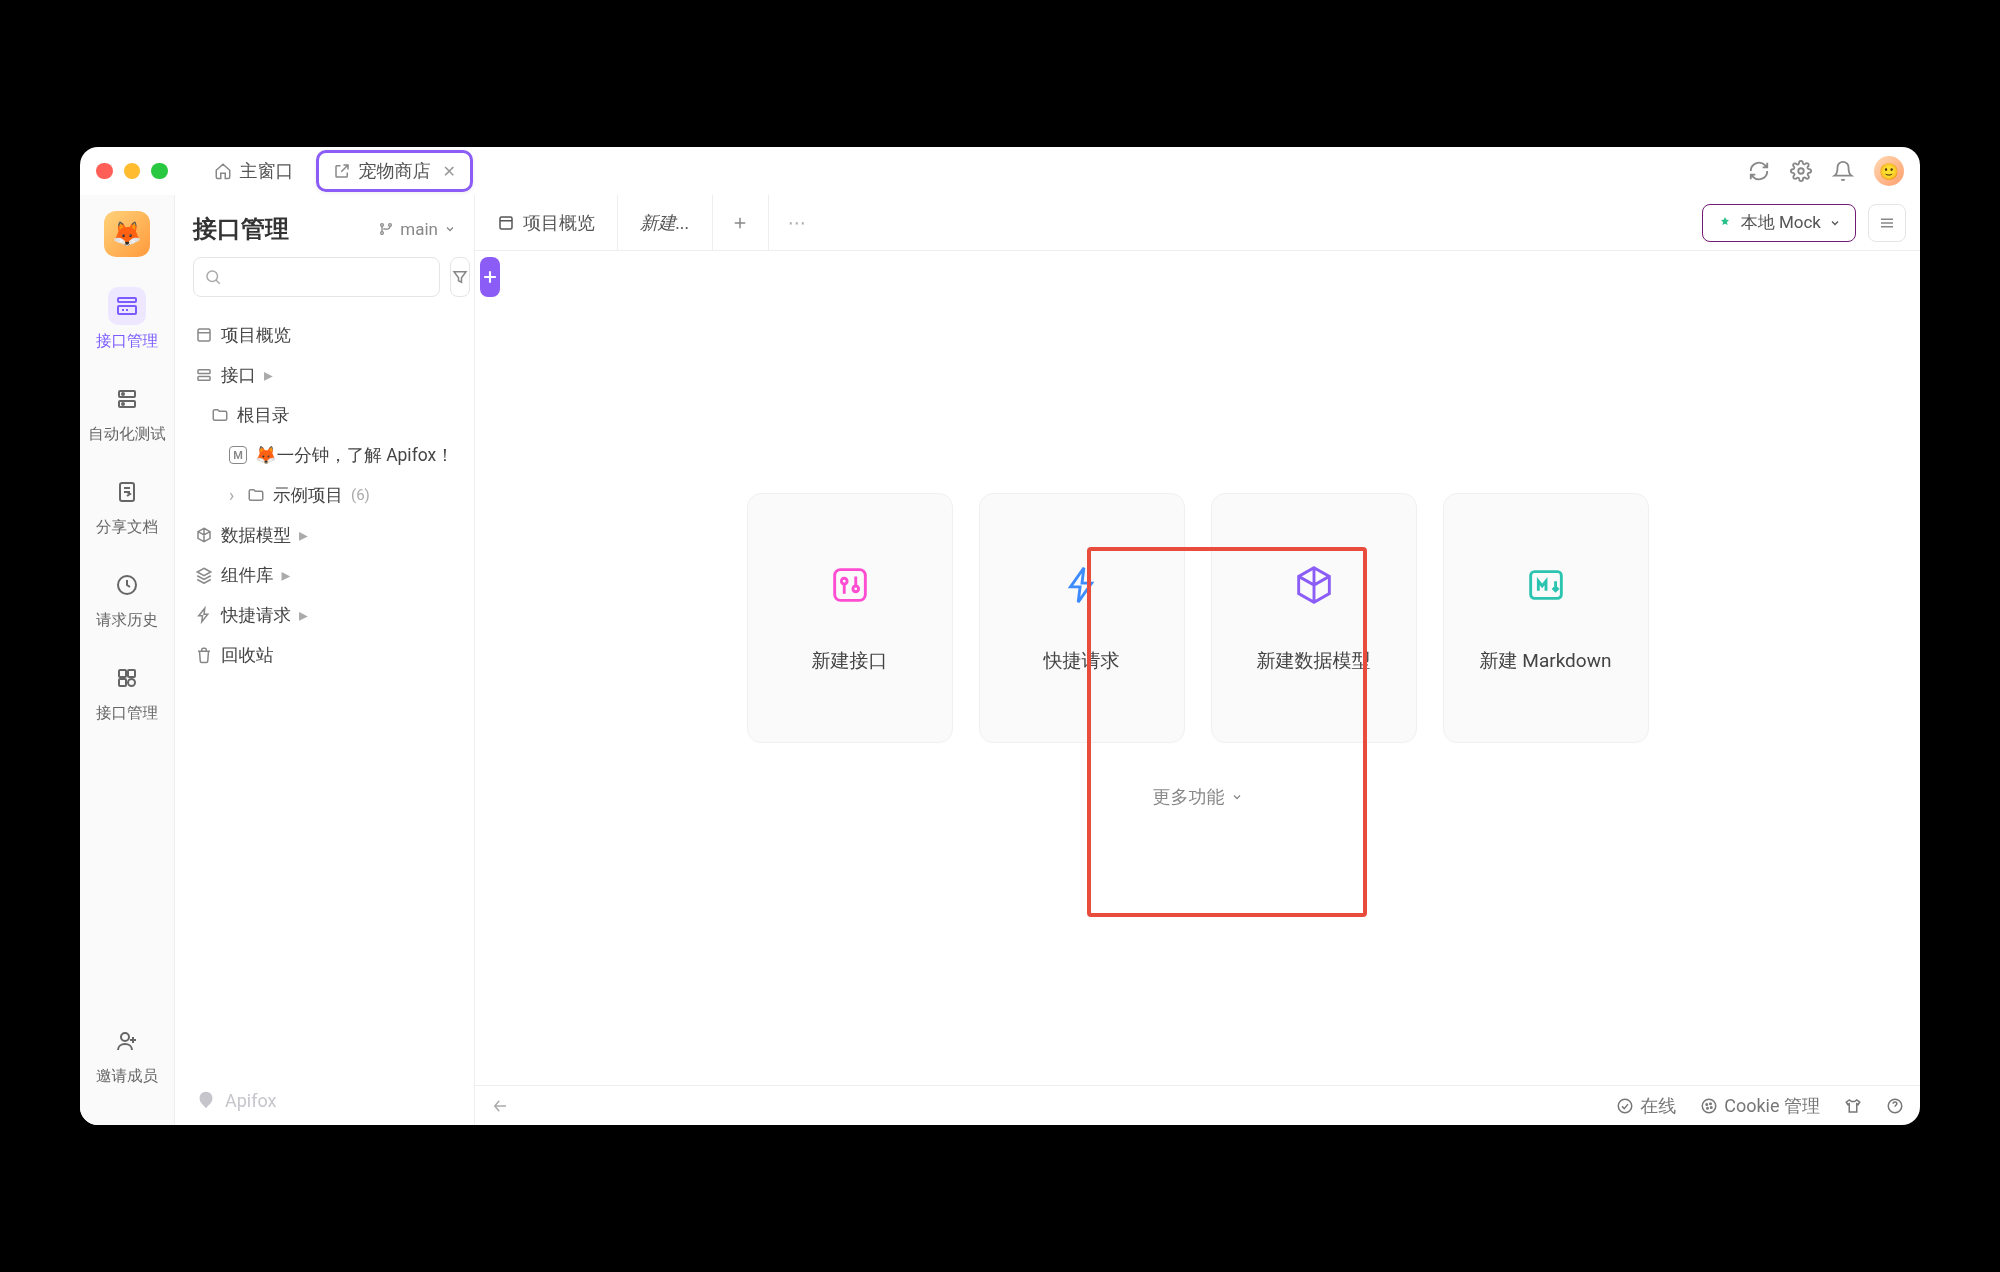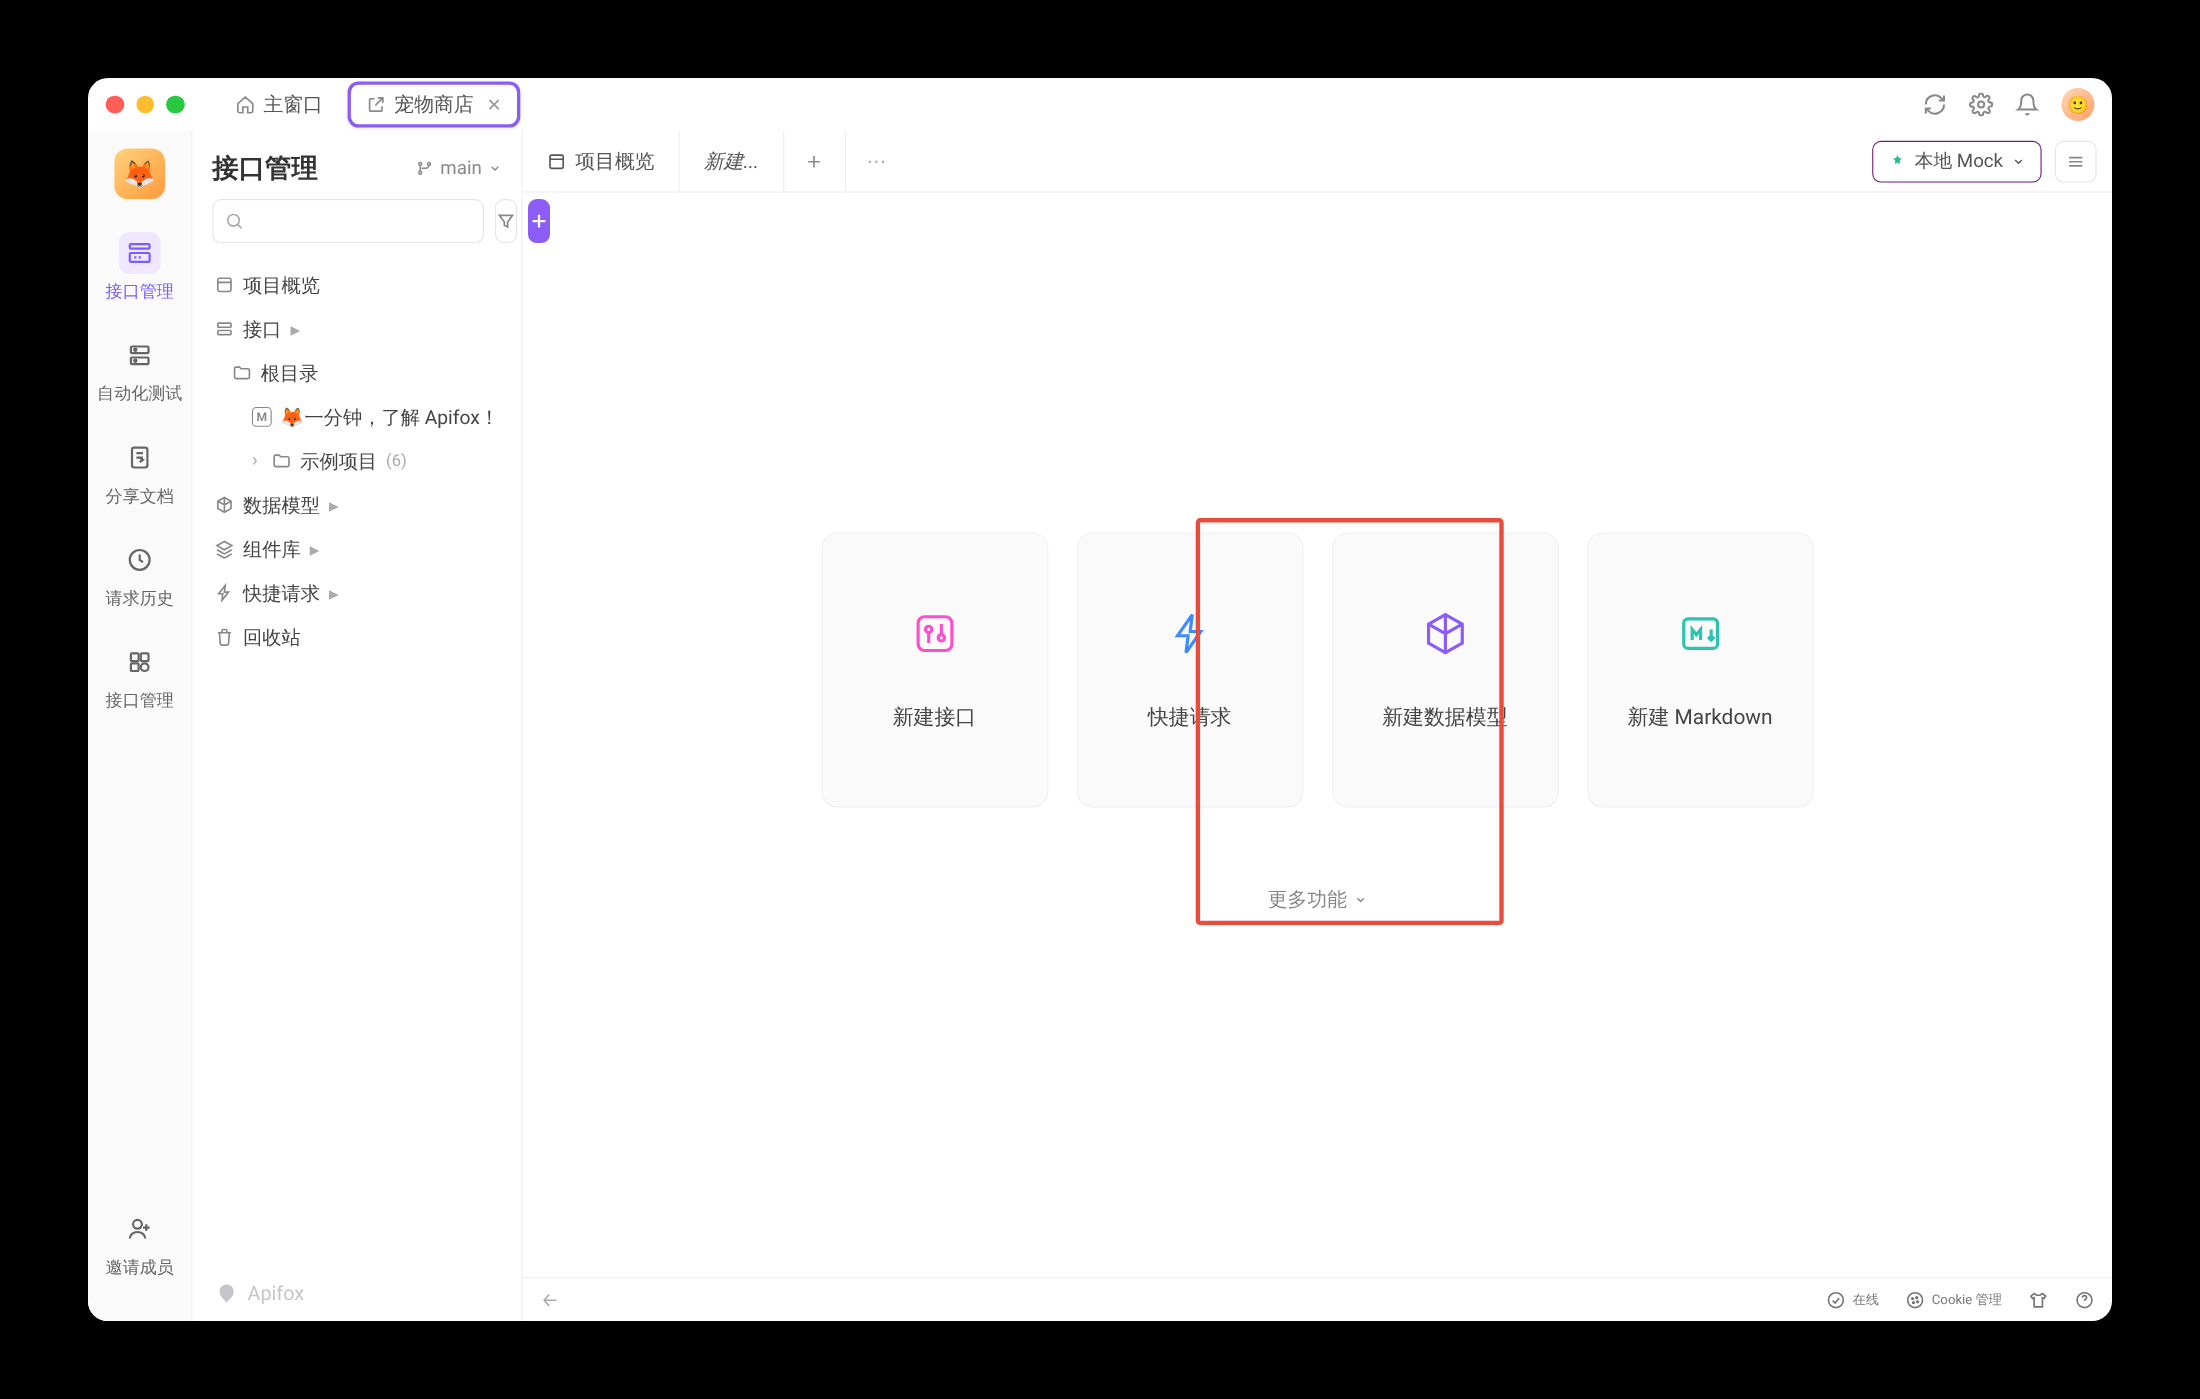--- a/index.html
+++ b/index.html
@@ -9,21 +9,21 @@
   width: 2000px;
   height: 1272px;
   display: flex;
   align-items: center;
   justify-content: center;
   font-size: 18px;
   color: #333;
 }
 .window {
   width: 1840px;
-  height: 1130px;
+  height: 978px;
   background: #fff;
   border-radius: 18px;
   box-shadow: 0 20px 60px rgba(0,0,0,0.5);
   overflow: hidden;
   display: flex;
   flex-direction: column;
 }
 .titlebar {
   height: 48px;
   display: flex;
@@ -106,21 +106,21 @@
   display:flex; flex-direction:column; align-items:center; justify-content:center; gap:40px;
   cursor:pointer;
 }
 .card-ico { width:46px; height:46px; }
 .card-label { font-size:19px; color:#444; }
 .highlight-box {
   position:absolute; border:4px solid #e74c3c; border-radius:4px;
   width:280px; height:370px; left:612px; top:296px; pointer-events:none;
 }
 .more-func { position:absolute; left:50%; top:64%; transform:translateX(-50%); color:#888; font-size:18px; display:flex; align-items:center; gap:6px; cursor:pointer; }
-.statusbar { height:40px; border-top:1px solid #eee; display:flex; align-items:center; padding:0 16px; gap:20px; font-size:12px; color:#777; }
+.statusbar { height:40px; border-top:1px solid #eee; display:flex; align-items:center; padding:0 16px; gap:20px; font-size:18px; color:#777; }
 .statusbar .left-ico { color:#aaa; }
 .statusbar .right { margin-left:auto; display:flex; align-items:center; gap:24px; }
 .status-item { display:flex; align-items:center; gap:6px; cursor:pointer; }
 .st-ico { width:18px; height:18px; }
 svg { display:block; }
 </style>
 </head>
 <body>
 
 <div class="window">

